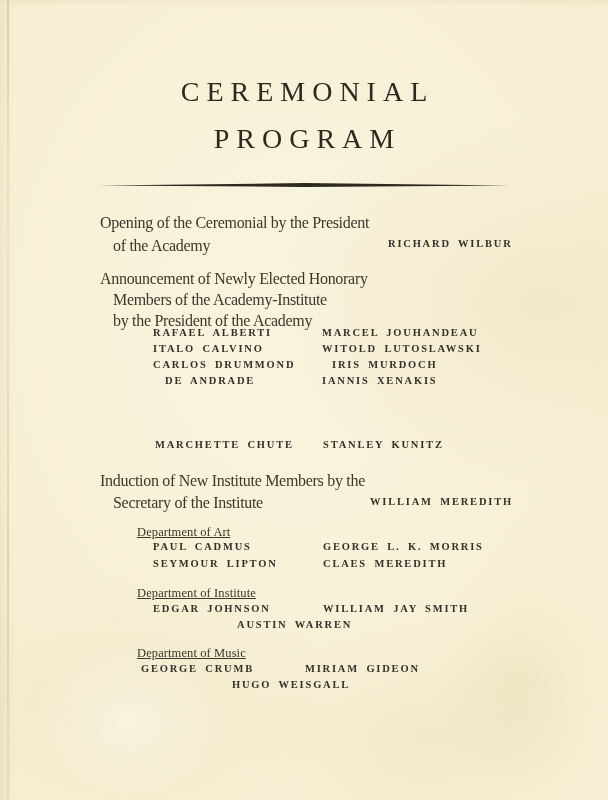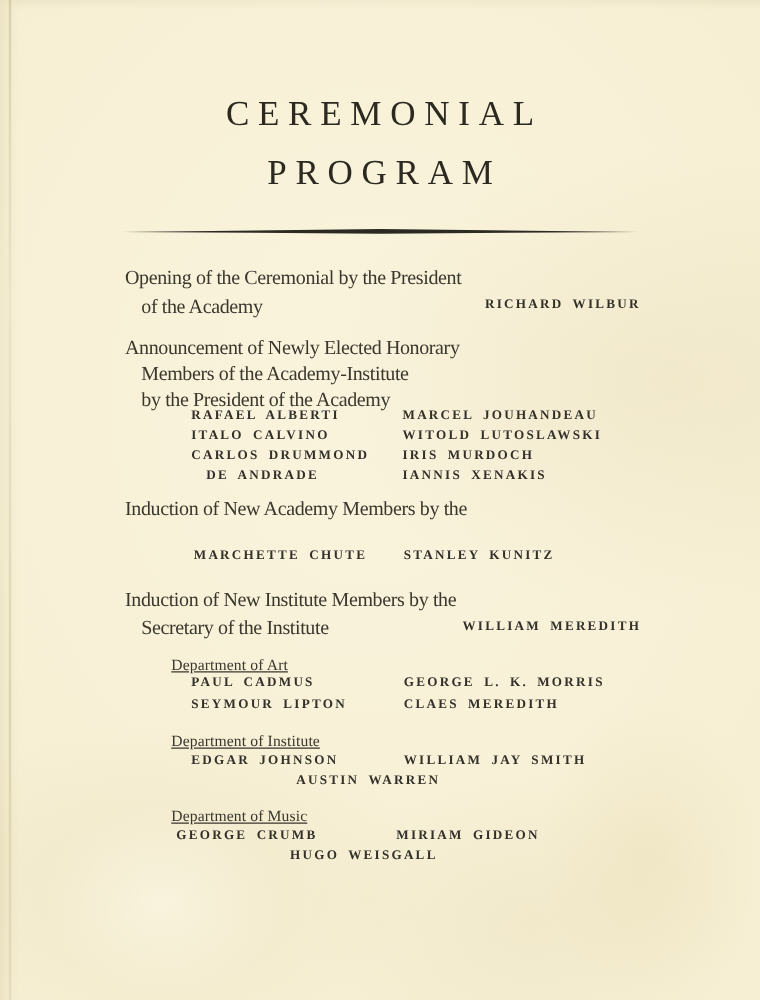--- a/index.html
+++ b/index.html
@@ -93,40 +93,39 @@
   <div class="abs bl" style="left:100px; top:271px">Announcement of Newly Elected Honorary</div>
   <div class="abs bl" style="left:113px; top:292px">Members of the Academy-Institute</div>
   <div class="abs bl" style="left:113px; top:313px">by the President of the Academy</div>
 
   <div class="abs sc" style="left:153px; top:328px">RAFAEL ALBERTI</div>
   <div class="abs sc" style="left:153px; top:344px">ITALO CALVINO</div>
   <div class="abs sc" style="left:153px; top:360px">CARLOS DRUMMOND</div>
   <div class="abs sc" style="left:165px; top:376px">DE ANDRADE</div>
   <div class="abs sc" style="left:322px; top:328px">MARCEL JOUHANDEAU</div>
   <div class="abs sc" style="left:322px; top:344px">WITOLD LUTOSLAWSKI</div>
-  <div class="abs sc" style="left:322px; top:360px">IRIS MURDOCH</div>
+  <div class="abs sc" style="left:332px; top:360px">IRIS MURDOCH</div>
   <div class="abs sc" style="left:322px; top:376px">IANNIS XENAKIS</div>
 
-  <div class="abs bl" style="left:100px; top:400px">Induction of New Academy Members by the</div>
   <div class="abs sc" style="left:155px; top:440px">MARCHETTE CHUTE</div>
   <div class="abs sc" style="left:323px; top:440px">STANLEY KUNITZ</div>
 
   <div class="abs bl" style="left:100px; top:473px">Induction of New Institute Members by the</div>
   <div class="abs bl" style="left:113px; top:495px">Secretary of the Institute</div>
   <div class="abs sc" style="left:370px; top:497px">WILLIAM MEREDITH</div>
 
   <div class="abs dept" style="left:137px; top:526px">Department of Art</div>
   <div class="abs sc" style="left:153px; top:542px">PAUL CADMUS</div>
   <div class="abs sc" style="left:153px; top:559px">SEYMOUR LIPTON</div>
   <div class="abs sc" style="left:323px; top:542px">GEORGE L. K. MORRIS</div>
   <div class="abs sc" style="left:323px; top:559px">CLAES MEREDITH</div>
 
   <div class="abs dept" style="left:137px; top:587px">Department of Institute</div>
   <div class="abs sc" style="left:153px; top:604px">EDGAR JOHNSON</div>
   <div class="abs sc" style="left:323px; top:604px">WILLIAM JAY SMITH</div>
   <div class="abs sc" style="left:237px; top:620px">AUSTIN WARREN</div>
 
   <div class="abs dept" style="left:137px; top:647px">Department of Music</div>
   <div class="abs sc" style="left:141px; top:664px">GEORGE CRUMB</div>
-  <div class="abs sc" style="left:317px; top:664px">MIRIAM GIDEON</div>
+  <div class="abs sc" style="left:305px; top:664px">MIRIAM GIDEON</div>
   <div class="abs sc" style="left:232px; top:680px">HUGO WEISGALL</div>
 
 </main>
 
 </body></html>

